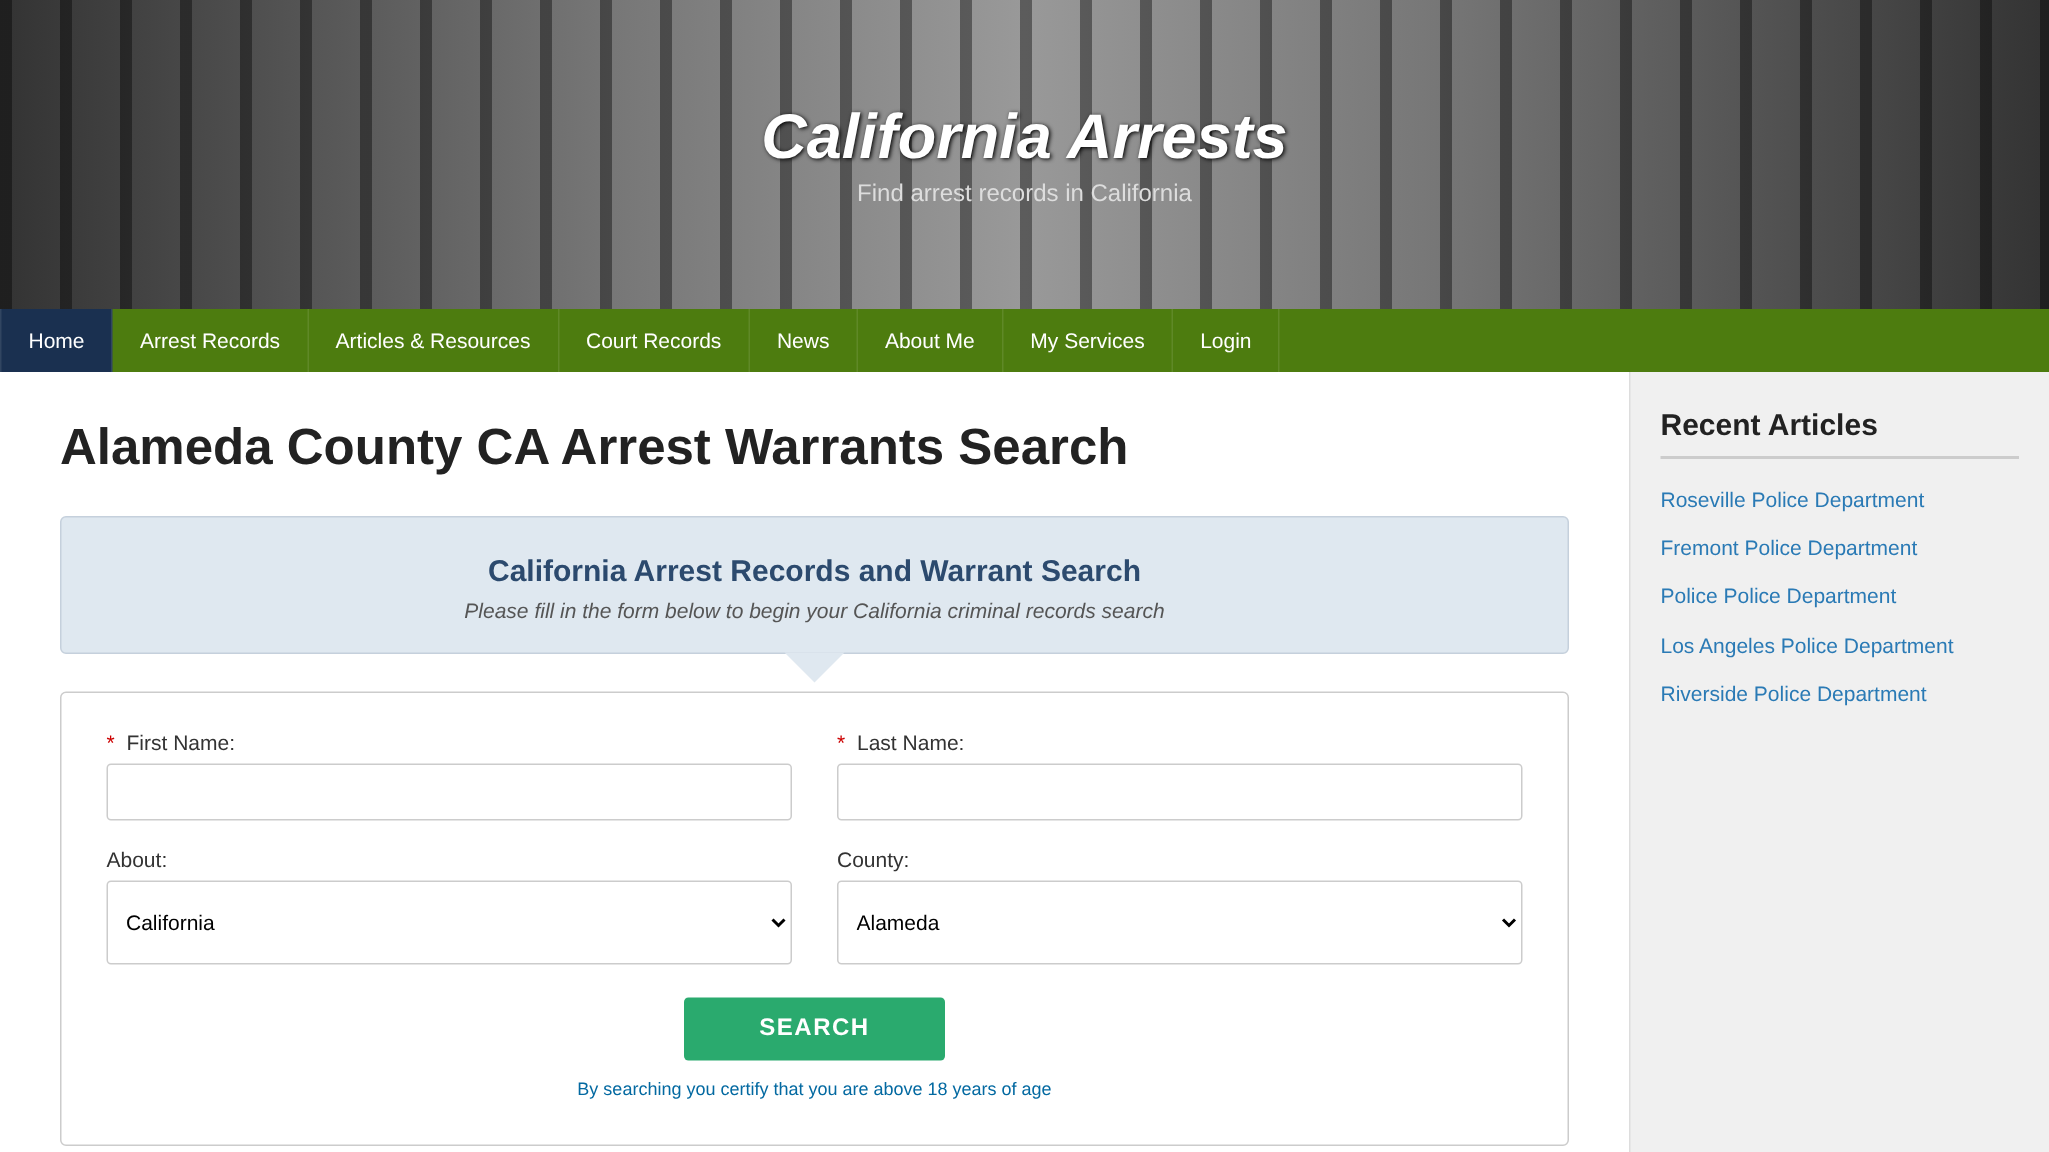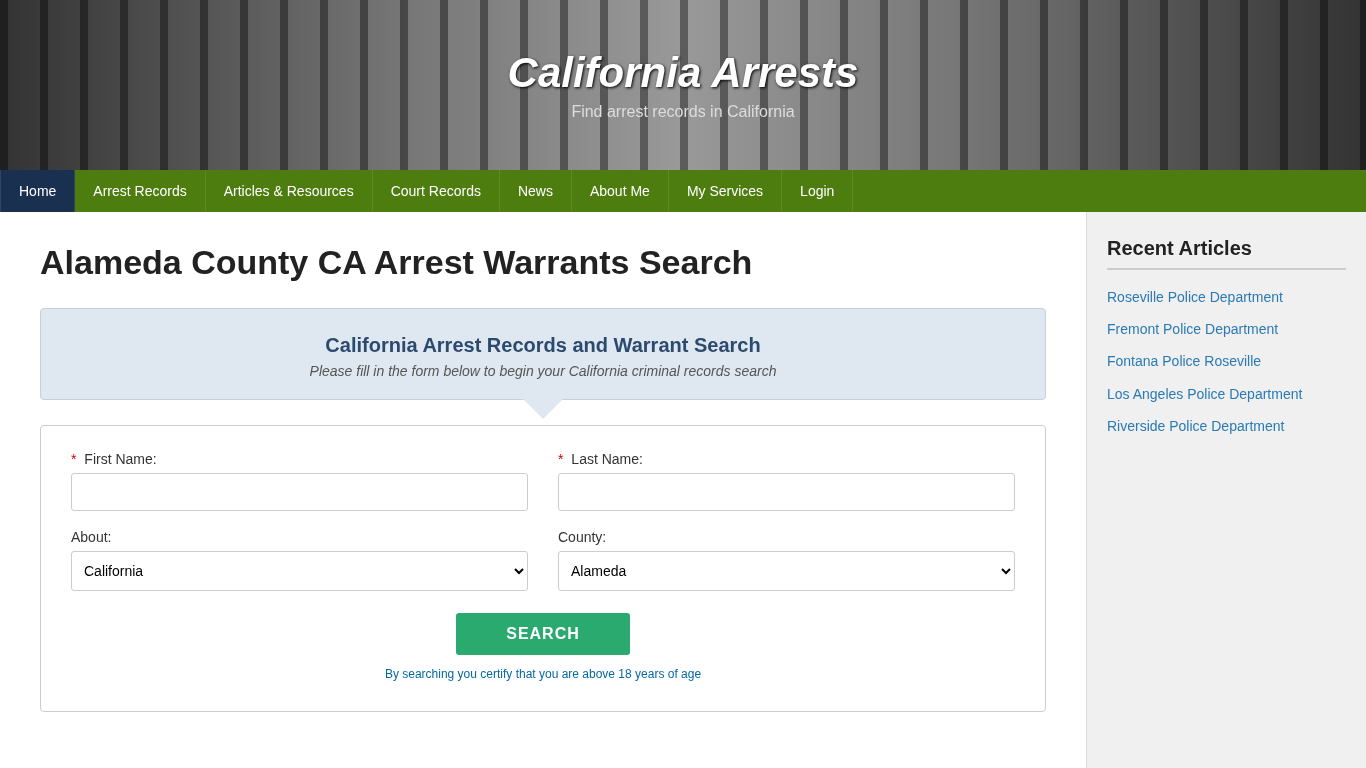--- a/index.html
+++ b/index.html
@@ -1,21 +1,21 @@
 <!DOCTYPE html>
 <html><head>
   <meta charset="utf-8">
   <style>
     * { box-sizing: border-box; margin: 0; padding: 0; }
     body { font-family: Arial, sans-serif; background: #f0f0f0; }
 
     
     .site-header {
       position: relative;
-      height: 170px;
+      height: 206px;
       background: #555;
       overflow: hidden;
       display: flex;
       align-items: center;
       justify-content: center;
       text-align: center;
     }
     .header-bg {
       position: absolute;
       inset: 0;
@@ -172,21 +172,21 @@
     .form-input {
       width: 100%;
       height: 38px;
       border: 1px solid #ccc;
       border-radius: 3px;
       padding: 0 8px;
       font-size: 14px;
     }
     .form-select {
       width: 100%;
-      height: 40px;
+      height: 56px;
       border: 1px solid #ccc;
       border-radius: 3px;
       padding: 0 8px;
       font-size: 14px;
       background: #fff;
       appearance: auto;
     }
     .search-btn-row {
       text-align: center;
       margin-top: 22px;
@@ -317,18 +317,18 @@
       </div>
       <div class="search-disclaimer">By searching you certify that you are above 18 years of age</div>
     </div>
 
   </main>
 
   <aside class="sidebar">
     <div class="sidebar-title">Recent Articles</div>
     <a href="#" class="sidebar-link">Roseville Police Department</a>
     <a href="#" class="sidebar-link">Fremont Police Department</a>
-    <a href="#" class="sidebar-link">Fontana Police Roseville</a>
+    <a href="#" class="sidebar-link">Police Police Department</a>
     <a href="#" class="sidebar-link">Los Angeles Police Department</a>
     <a href="#" class="sidebar-link">Riverside Police Department</a>
   </aside>
 
 </div>
 
 </body></html>

